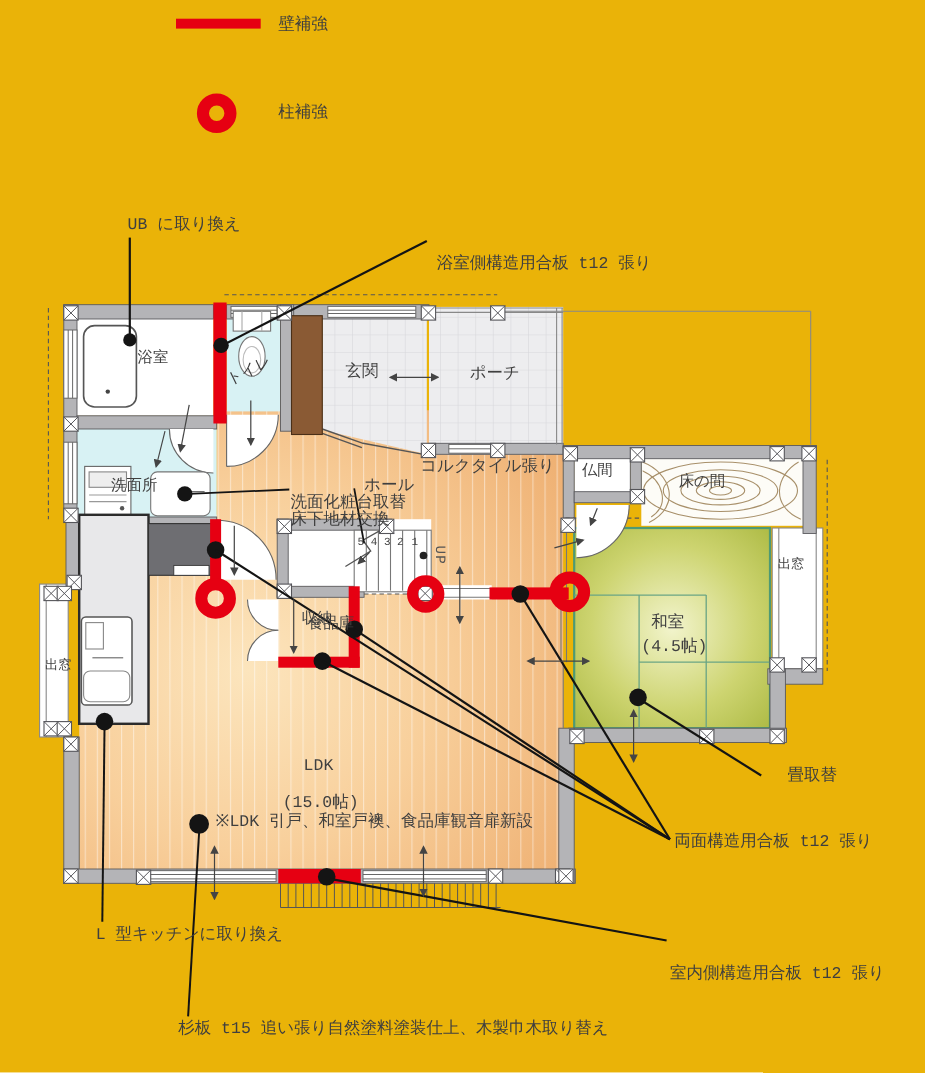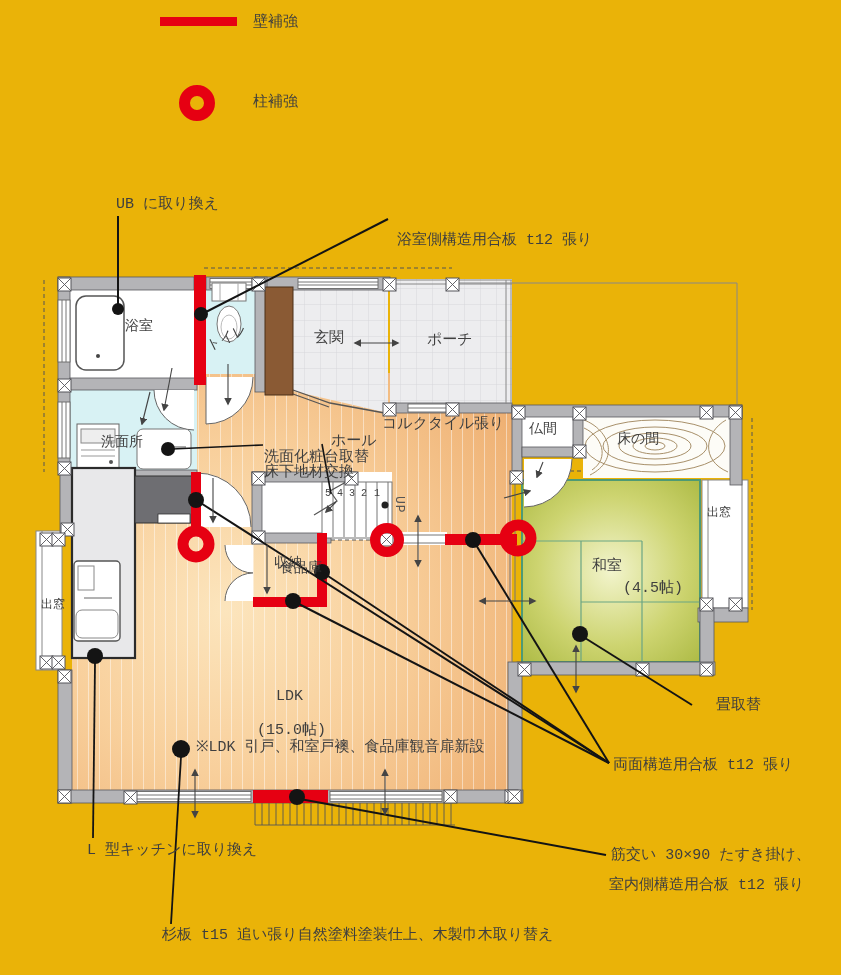--- a/index.html
+++ b/index.html
@@ -364,39 +364,38 @@
   <div class="lbl s14 rot-toilet" style="left:204px;top:340px;">トイレ</div>
   <div class="lbl" style="left:314px;top:330px;">玄関</div>
   <div class="lbl" style="left:427px;top:332px;">ポーチ</div>
   <div class="lbl s14" style="left:101px;top:434px;">洗面所</div>
   <div class="lbl" style="left:331px;top:433px;">ホール</div>
   <div class="lbl s14" style="left:274px;top:507px;margin-top:48px;">収納</div>
   <div class="lbl s14" style="left:268px;top:560px;margin-left:12px;">食品庫</div>
   <div class="lbl s14" style="left:529px;top:421px;">仏間</div>
   <div class="lbl s14" style="left:617px;top:431px;">床の間</div>
   <div class="lbl" style="left:592px;top:558px;">和室</div>
-  <div class="lbl" style="left:583px;top:580px;padding-left:40px;">(4.5帖)</div>
+  <div class="lbl" style="left:583px;top:580px;">(4.5帖)</div>
   <div class="lbl s12" style="left:707px;top:507px;">出窓</div>
   <div class="lbl s12" style="left:41px;top:599px;">出窓</div>
   <div class="lbl" style="left:276px;top:688px;">LDK</div>
   <div class="lbl" style="left:257px;top:709px;margin-top:13px;">(15.0帖)</div>
   <div class="lbl s13 rot-up" style="left:406px;top:496px;">UP</div>
 
   <div class="num" style="left:325px;top:488px;">5</div>
   <div class="num" style="left:337px;top:488px;">4</div>
   <div class="num" style="left:349px;top:488px;">3</div>
   <div class="num" style="left:361px;top:488px;">2</div>
   <div class="num" style="left:374px;top:488px;">1</div>
 
   <div class="lbl" style="left:116px;top:196px;">UB に取り換え</div>
   <div class="lbl" style="left:397px;top:232px;text-align:center;">浴室側構造用合板 t12 張り</div>
   <div class="lbl" style="left:264px;top:419px;margin-top:45px;">床下地材交換</div>
   <div class="lbl" style="left:382px;top:416px;">コルクタイル張り</div>
   <div class="lbl" style="left:264px;top:449px;">洗面化粧台取替</div>
   <div class="lbl" style="left:716px;top:697px;text-align:center;">畳取替</div>
   <div class="lbl" style="left:613px;top:757px;">両面構造用合板 t12 張り</div>
-  <div class="lbl" style="left:611px;top:847px;">筋交い 30×90 たすき掛け、</div>
   <div class="lbl" style="left:609px;top:877px;">室内側構造用合板 t12 張り</div>
   <div class="lbl" style="left:87px;top:842px;">L 型キッチンに取り換え</div>
   <div class="lbl" style="left:162px;top:927px;">杉板 t15 追い張り自然塗料塗装仕上、木製巾木取り替え</div>
   <div class="lbl" style="left:196px;top:739px;">※LDK 引戸、和室戸襖、食品庫観音扉新設</div>
 
 </div>
 
 </body></html>

